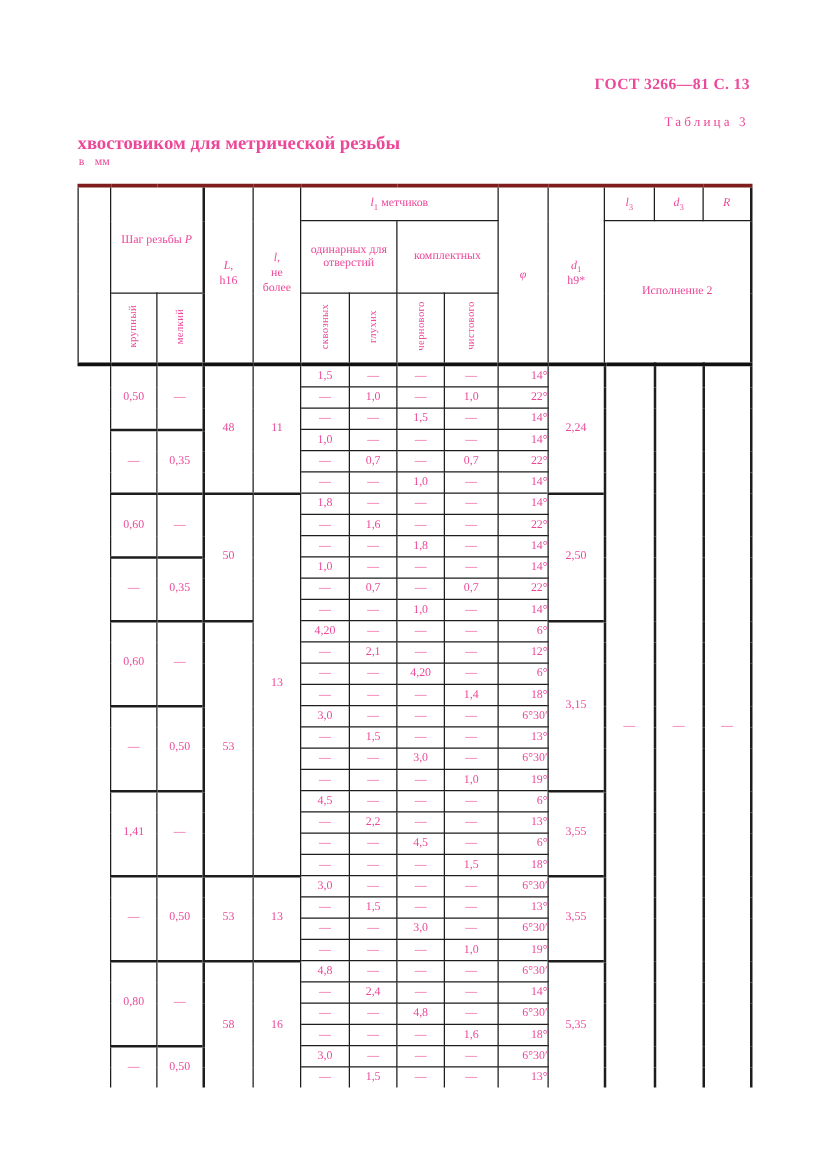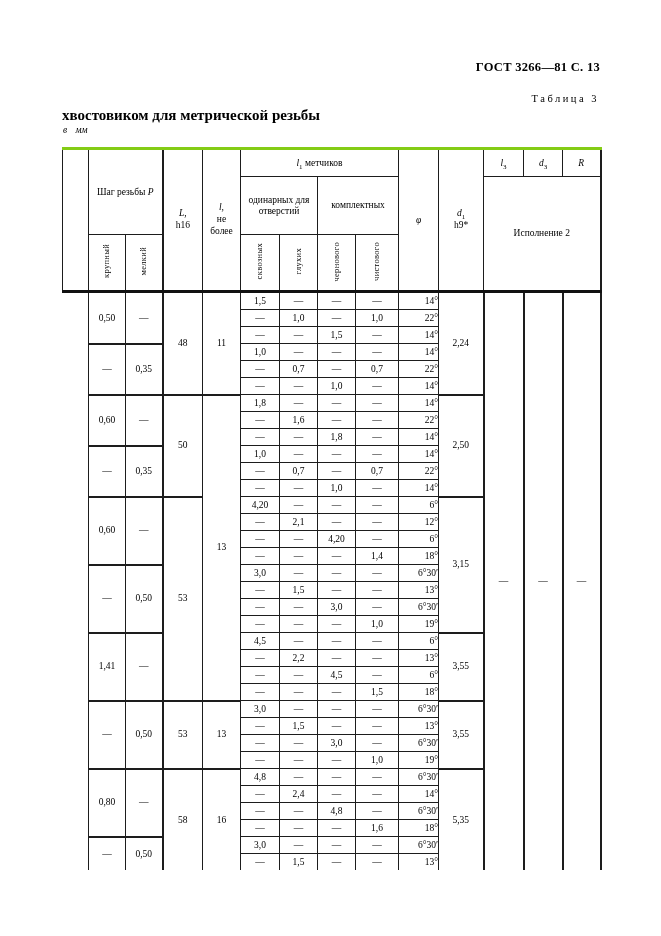--- a/index.html
+++ b/index.html
@@ -1,29 +1,29 @@
 <!DOCTYPE html>
 <html><head>
 <meta charset="utf-8">
 <style>
   html,body{margin:0;padding:0;background:#f4f4f2;}
   .page{position:relative;width:661px;height:936px;background:#ffffff;
-        font-family:"Liberation Serif", serif;color:#000000;overflow:hidden;}
+        font-family:"Liberation Serif", serif;color:#ec4899;overflow:hidden;}
   .gost-header{position:absolute;top:60px;right:61px;font-size:12.5px;font-weight:bold;letter-spacing:0.3px;}
   .table-label{position:absolute;top:93px;right:62px;font-size:10.5px;letter-spacing:2.5px;}
   .subtitle{position:absolute;top:107px;left:62px;font-size:15px;font-weight:bold;}
-  .units{position:absolute;top:125px;left:63px;font-size:9.5px;word-spacing:6px;font-style:italic;}
+  .units{position:absolute;top:125px;left:63px;font-size:9.5px;word-spacing:6px;}
 
   table.gtable{position:absolute;left:62px;top:147px;width:538px;
         border-collapse:collapse;table-layout:fixed;}
   .gtable td{border:1px solid #1d1d1d;padding:0;margin:0;text-align:center;
         vertical-align:middle;font-size:9.5px;line-height:1.1;font-weight:normal;
         overflow:hidden;}
   thead td{font-size:9px;}
-  thead tr:first-child > td{border-top:3px solid #84cc16;}
+  thead tr:first-child > td{border-top:3px solid #7f1d1d;}
   td.hs{border-bottom:3px solid #111;}
   td.tr2{border-right-width:2px;}
   tr.bb > td.sp{border-top-width:2px;}
   td.ghost{border:none;}
   td.cut{border-bottom:none;}
   tbody tr:last-child > td{border-bottom:none;}
   tbody td{height:16px;}
   td.phi{text-align:right;padding-left:7px;}
   .it{font-style:italic;}
   sub{font-size:7px;line-height:0;}

